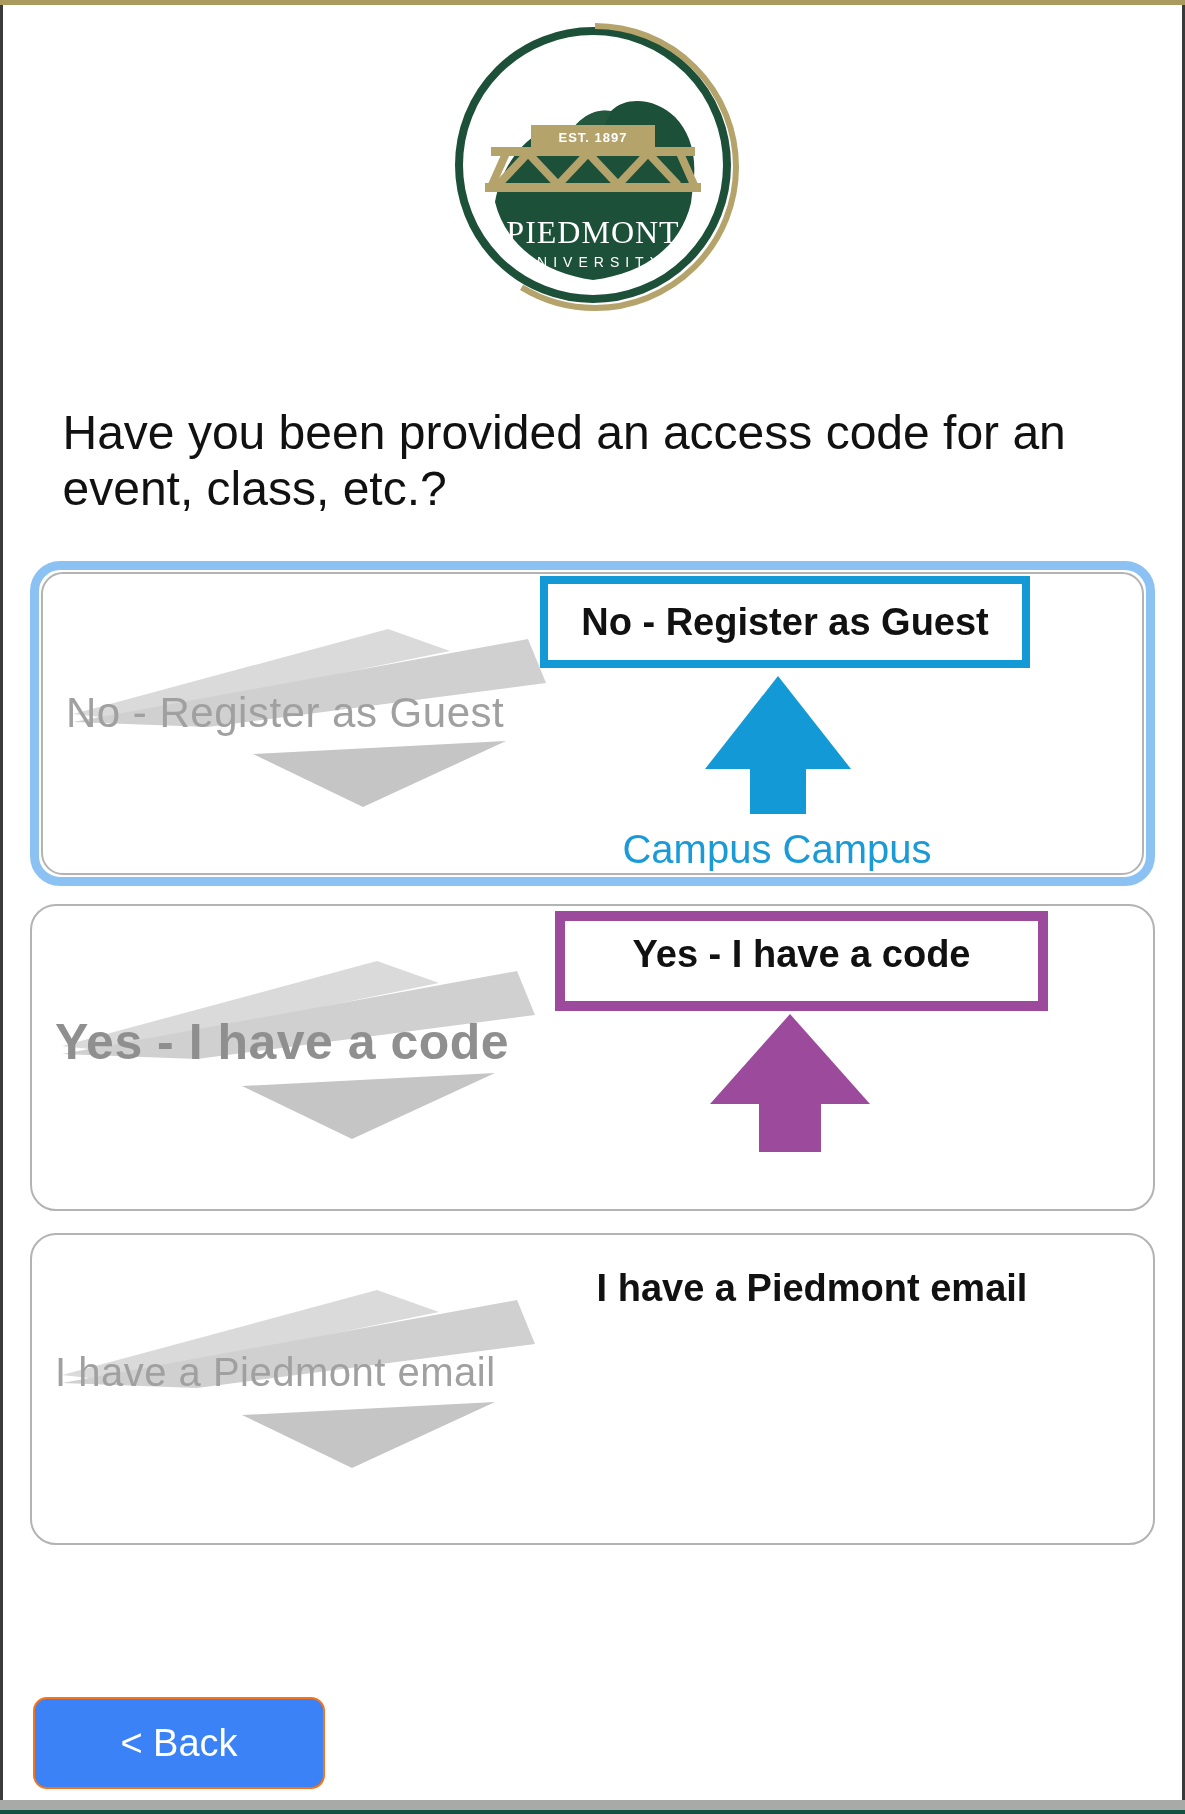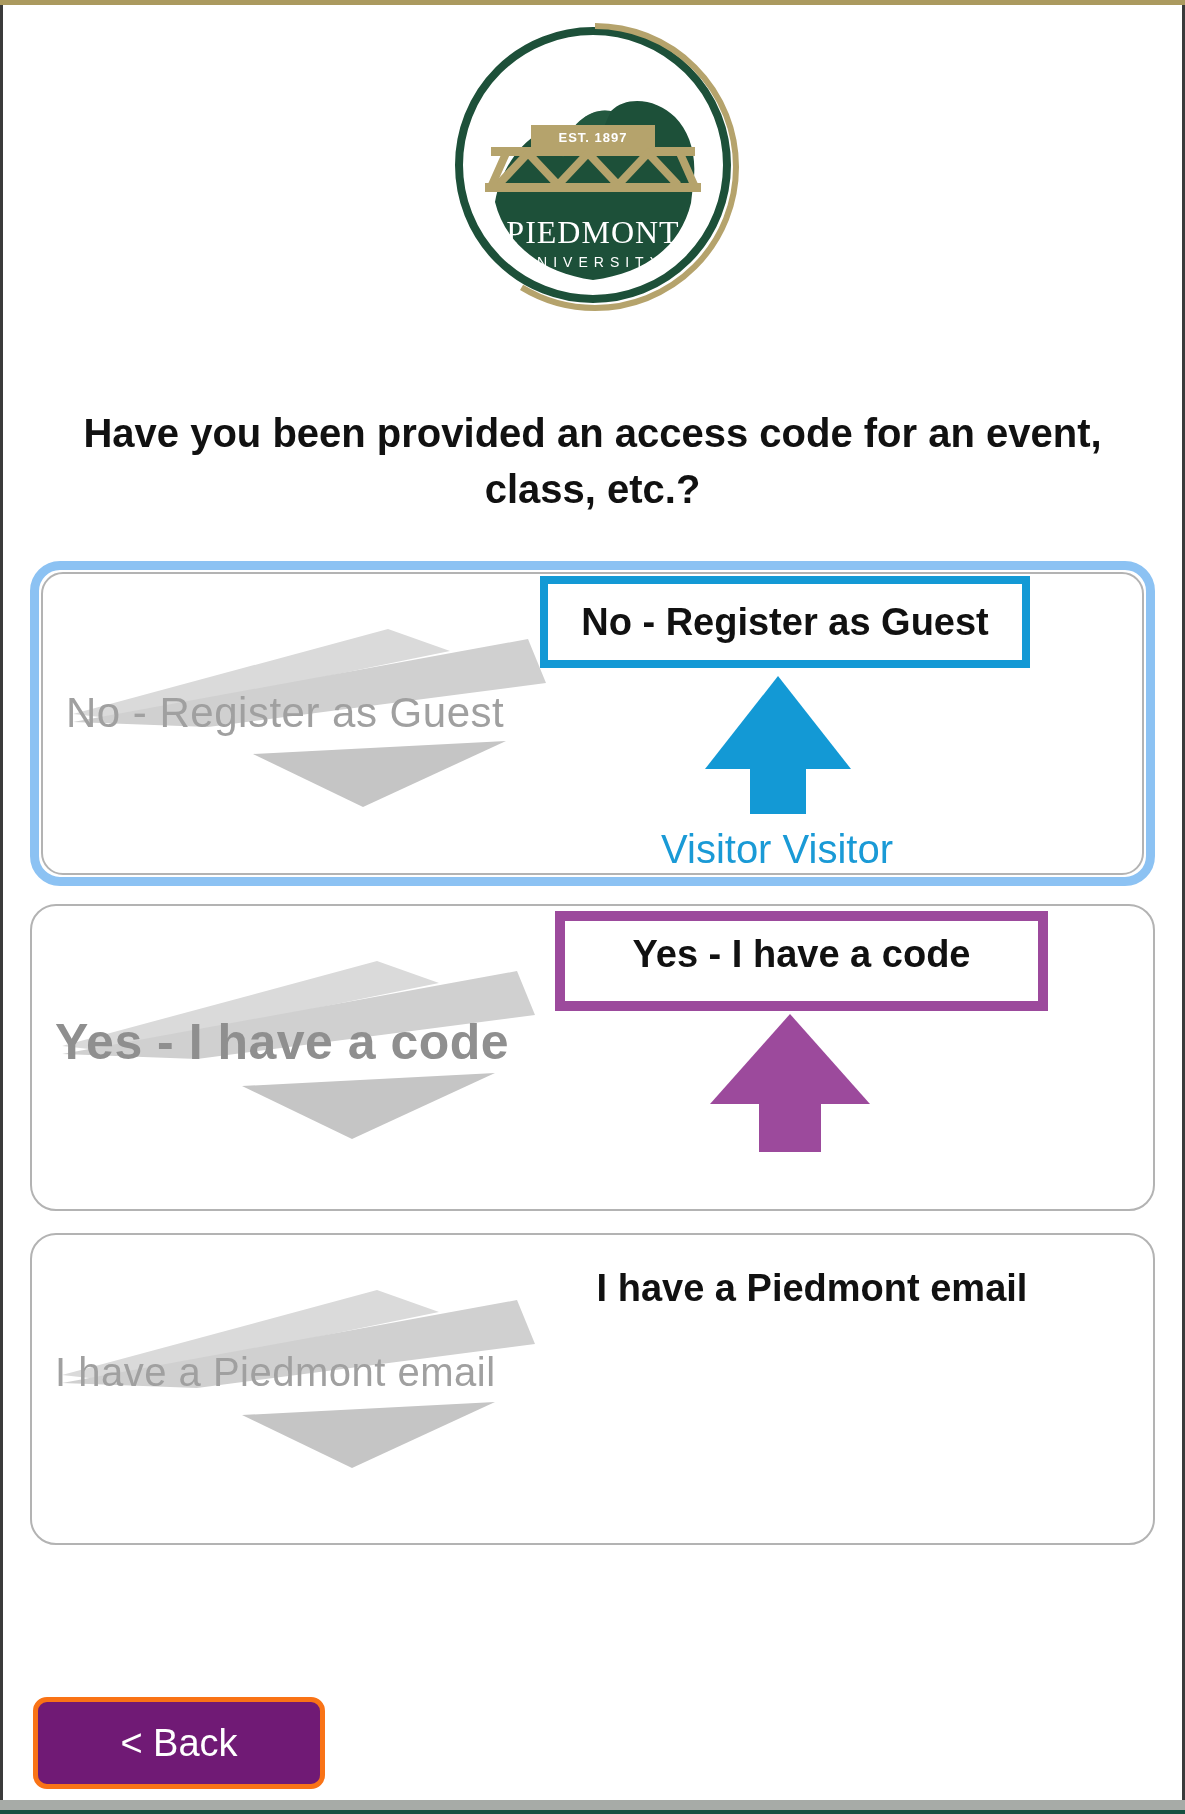--- a/index.html
+++ b/index.html
@@ -12,22 +12,22 @@
   .edge-left{position:absolute;top:5px;bottom:0;left:0;width:3px;background:#3b3b3b;z-index:5;}
   .edge-right{position:absolute;top:5px;bottom:0;right:0;width:3px;background:#3b3b3b;z-index:5;}
   .bottom-gray-bar{position:absolute;left:0;right:0;bottom:4px;height:10px;background:#a7aba7;z-index:5;}
   .bottom-green-line{position:absolute;left:0;right:0;bottom:0;height:4px;background:#174f41;z-index:6;}
 
   
   .logo-wrap{padding-top:17px;text-align:center;}
 
   
   .question{
-    width:1060px;margin:84px auto 0;text-align:center;
-    font-size:40px;font-weight:bold;color:#111;line-height:56px;
+    width:1060px;margin:84px auto 0;text-align:left;
+    font-size:48px;font-weight:normal;color:#111;line-height:56px;
   }
 
   
   .cards{padding:0 30px;margin-top:44px;}
   .highlight-ring{
     box-sizing:border-box;height:325px;border:9px solid #8cc2f3;border-radius:30px;
     padding:2px;background:#fff;
   }
   .option-card{
     box-sizing:border-box;position:relative;background:#fff;
@@ -69,21 +69,21 @@
   .arrow-pos-2{left:678px;top:108px;}
 
   
   .annotation-caption{position:absolute;text-align:center;font-size:40px;}
   .caption-blue{left:497px;top:253px;width:474px;color:#1a9ad6;}
   .caption-purple{left:523px;top:251px;width:473px;color:#9c4a9c;}
 
   
   .back-button{
     box-sizing:border-box;margin:152px 0 0 33px;width:292px;height:92px;
-    background:#701a75;border:5px solid #f97316;border-radius:14px;
+    background:#3b82f6;border:2px solid #f97316;border-radius:14px;
     display:flex;align-items:center;justify-content:center;
     color:#fff;font-size:38px;cursor:pointer;
   }
 </style>
 </head>
 <body>
 
 <div class="top-gold-line"></div>
 <div class="edge-left"></div>
 <div class="edge-right"></div>
@@ -129,21 +129,21 @@
         </svg>
         <div class="wm-text">No - Register as Guest</div>
       </div>
       <div class="callout-box callout-blue">
         <span>No - Register as Guest</span>
       </div>
       <div class="up-arrow blue arrow-pos-1">
         <div class="head"></div>
           <div class="stem"></div>
       </div>
-      <div class="annotation-caption caption-blue">Visitor Visitor</div>
+      <div class="annotation-caption caption-blue">Campus Campus</div>
     </div>
   </div>
 
   <div class="option-card plain">
     <div class="watermark">
       <svg width="500" height="200" viewBox="0 0 500 200">
         <polygon points="15,95 330,10 392,32 60,100" fill="#dadada"></polygon>
         <polygon points="15,103 470,20 488,64 150,108" fill="#d0d0d0"></polygon>
         <polygon points="195,135 448,122 305,188" fill="#c5c5c5"></polygon>
       </svg>

